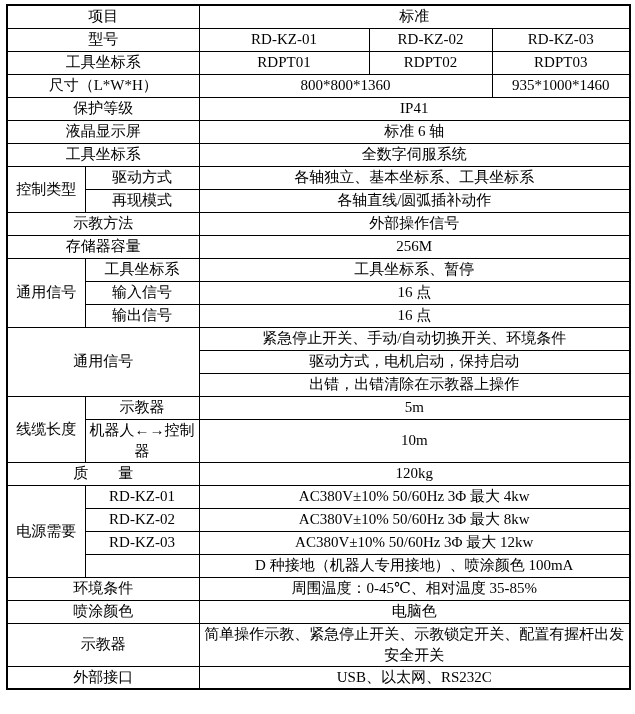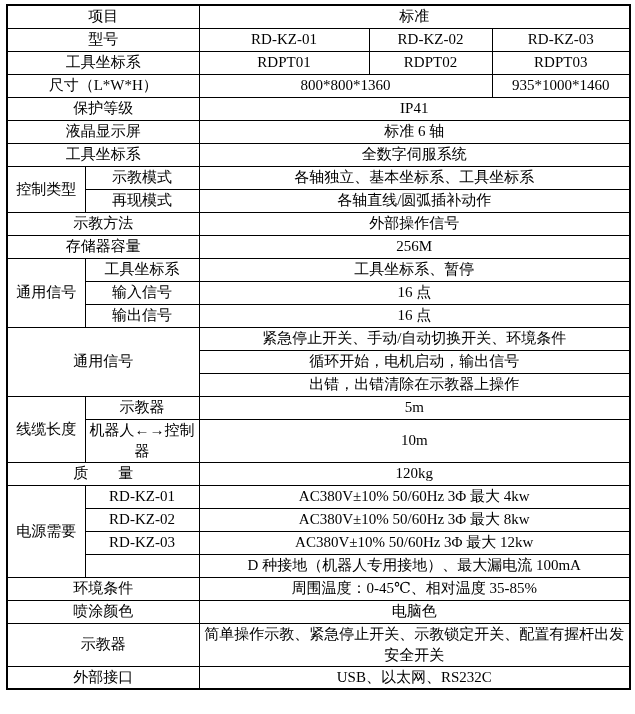--- a/index.html
+++ b/index.html
@@ -81,21 +81,21 @@
         <tr data-name="row-control-axes">
           <td colspan="2" data-name="cell-control-axes-0">液晶显示屏</td>
           <td colspan="3" data-name="cell-control-axes-1">标准 6 轴</td>
         </tr>
         <tr data-name="row-drive-mode">
           <td colspan="2" data-name="cell-drive-mode-0">工具坐标系</td>
           <td colspan="3" data-name="cell-drive-mode-1">全数字伺服系统</td>
         </tr>
         <tr data-name="row-control-type-teach">
           <td rowspan="2" data-name="cell-control-type-teach-0">控制类型</td>
-          <td data-name="cell-control-type-teach-1">示教模式</td>
+          <td data-name="cell-control-type-teach-1">驱动方式</td>
           <td colspan="3" data-name="cell-control-type-teach-2">各轴独立、基本坐标系、工具坐标系</td>
         </tr>
         <tr data-name="row-control-type-playback">
           <td data-name="cell-control-type-playback-0">再现模式</td>
           <td colspan="3" data-name="cell-control-type-playback-1">各轴直线/圆弧插补动作</td>
         </tr>
         <tr data-name="row-teach-method">
           <td colspan="2" data-name="cell-teach-method-0">示教方法</td>
           <td colspan="3" data-name="cell-teach-method-1">外部操作信号</td>
         </tr>
@@ -114,21 +114,21 @@
         </tr>
         <tr data-name="row-signal-output">
           <td data-name="cell-signal-output-0">输出信号</td>
           <td colspan="3" data-name="cell-signal-output-1">16 点</td>
         </tr>
         <tr data-name="row-operation-panel-1">
           <td colspan="2" rowspan="3" data-name="cell-operation-panel-1-0">通用信号</td>
           <td colspan="3" data-name="cell-operation-panel-1-1">紧急停止开关、手动/自动切换开关、环境条件</td>
         </tr>
         <tr data-name="row-operation-panel-2">
-          <td colspan="3" data-name="cell-operation-panel-2-0">循环开始，电机启动，输出信号</td>
+          <td colspan="3" data-name="cell-operation-panel-2-0">驱动方式，电机启动，保持启动</td>
         </tr>
         <tr data-name="row-operation-panel-3">
           <td colspan="3" data-name="cell-operation-panel-3-0">出错，出错清除在示教器上操作</td>
         </tr>
         <tr data-name="row-cable-teach-pendant">
           <td rowspan="2" data-name="cell-cable-teach-pendant-0">线缆长度</td>
           <td data-name="cell-cable-teach-pendant-1">示教器</td>
           <td colspan="3" data-name="cell-cable-teach-pendant-2">5m</td>
         </tr>
         <tr data-name="row-cable-robot-controller">
@@ -147,21 +147,21 @@
         <tr data-name="row-power-kz02">
           <td data-name="cell-power-kz02-0">RD-KZ-02</td>
           <td colspan="3" data-name="cell-power-kz02-1">AC380V±10% 50/60Hz 3Φ  最大 8kw</td>
         </tr>
         <tr data-name="row-power-kz03">
           <td data-name="cell-power-kz03-0">RD-KZ-03</td>
           <td colspan="3" data-name="cell-power-kz03-1">AC380V±10% 50/60Hz 3Φ  最大 12kw</td>
         </tr>
         <tr data-name="row-power-grounding">
           <td data-name="cell-power-grounding-0"></td>
-          <td colspan="3" data-name="cell-power-grounding-1">D 种接地（机器人专用接地）、最大漏电流 100mA</td>
+          <td colspan="3" data-name="cell-power-grounding-1">D 种接地（机器人专用接地）、喷涂颜色 100mA</td>
         </tr>
         <tr data-name="row-environment">
           <td colspan="2" data-name="cell-environment-0">环境条件</td>
           <td colspan="3" data-name="cell-environment-1">周围温度：0-45℃、相对温度 35-85%</td>
         </tr>
         <tr data-name="row-paint-color">
           <td colspan="2" data-name="cell-paint-color-0">喷涂颜色</td>
           <td colspan="3" data-name="cell-paint-color-1">电脑色</td>
         </tr>
         <tr data-name="row-teach-pendant">

